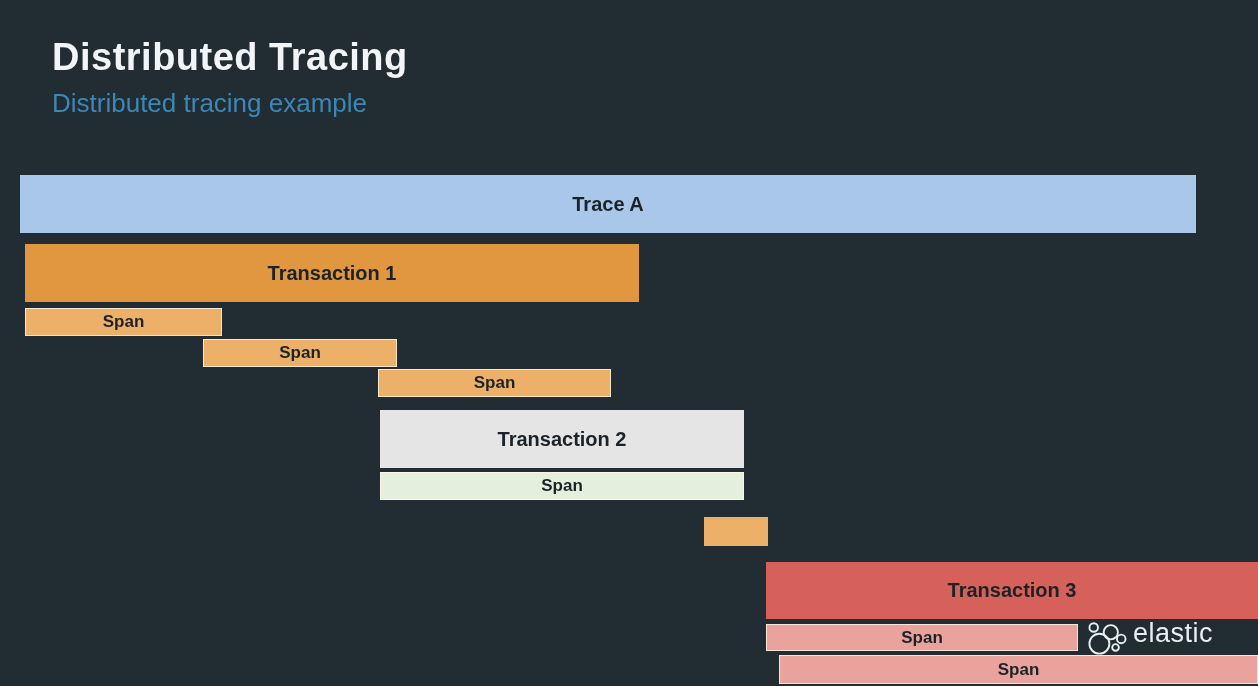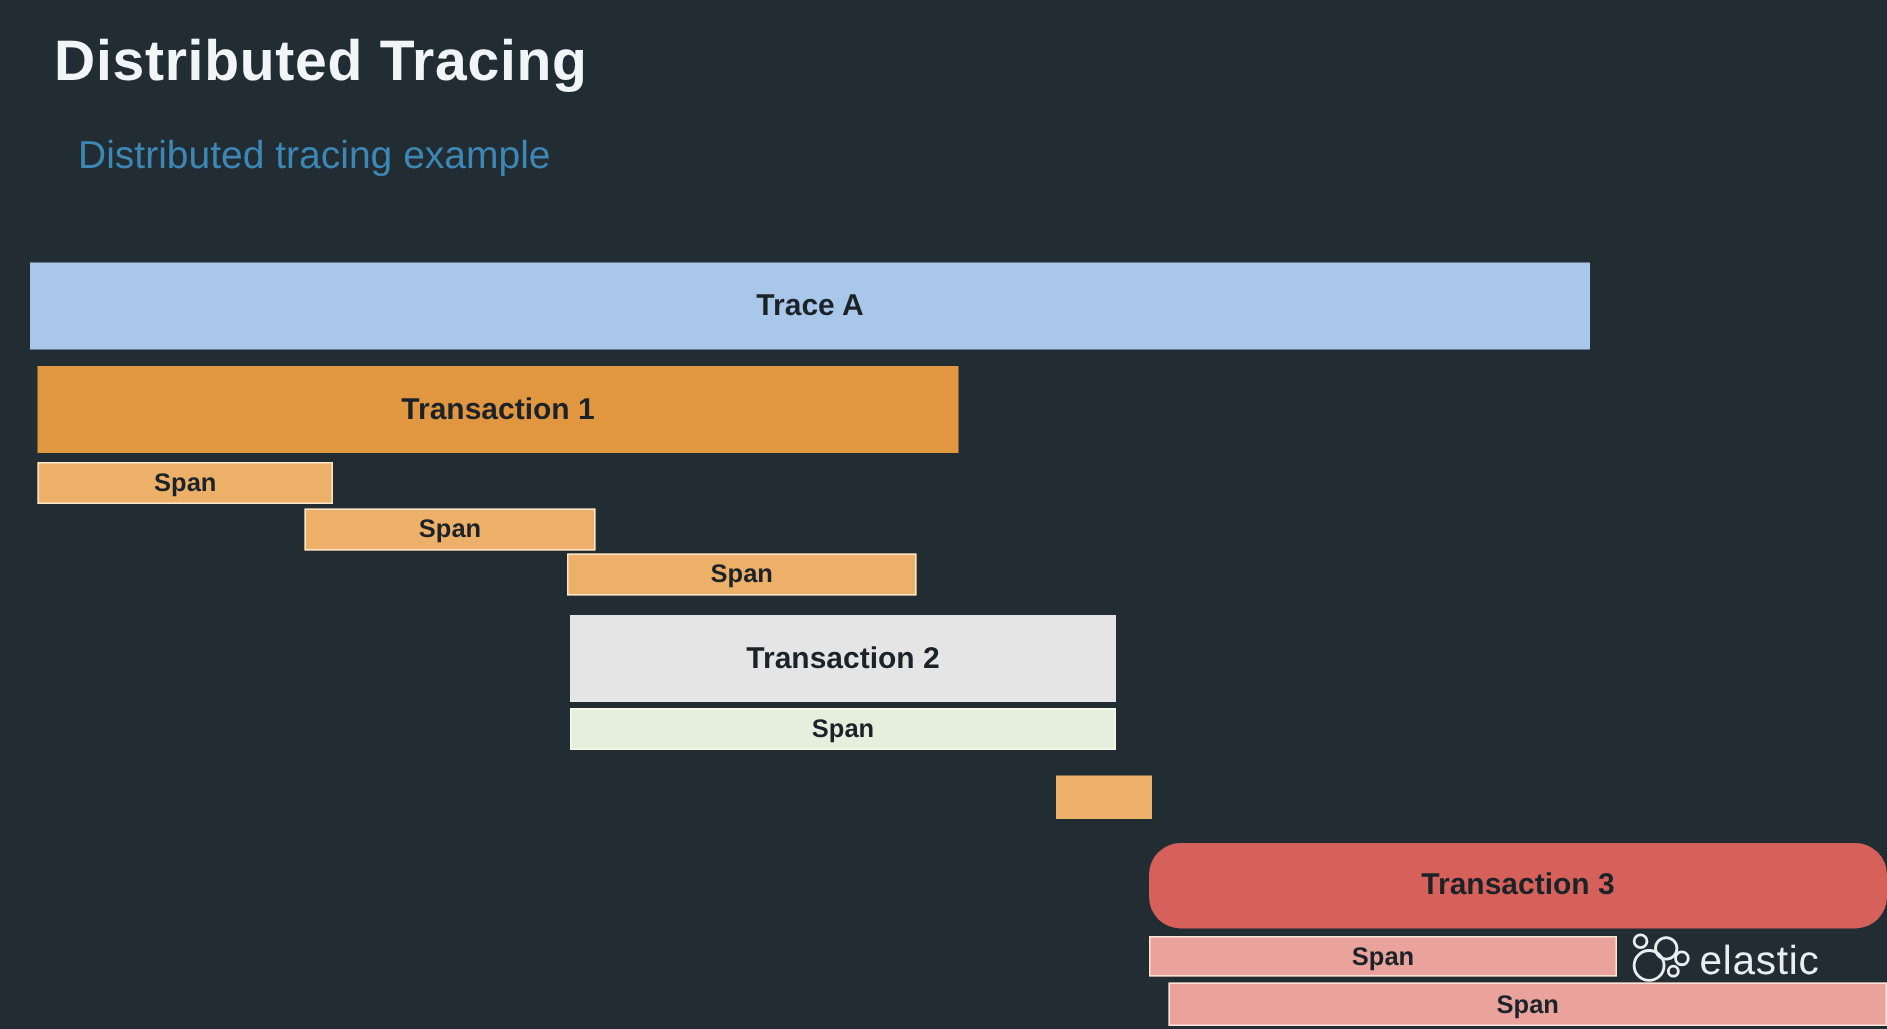--- a/index.html
+++ b/index.html
@@ -11,21 +11,21 @@
     height: 686px;
     position: relative;
     overflow: hidden;
     background: var(--background, #222c33);
     font-family: "Liberation Sans", "DejaVu Sans", sans-serif;
   }
   .slide-title {
     position: absolute;
     left: 36px;
     top: 20px;
-    margin: 0;
+    margin: 16px;
     font-size: 38px;
     font-weight: 700;
     letter-spacing: 0.5px;
     color: var(--title, #f2f5f7);
   }
   .slide-subtitle {
     position: absolute;
     left: 52px;
     top: 88px;
     font-size: 26px;
@@ -48,42 +48,42 @@
   }
   .bar.bordered {
     border: 1px solid rgba(255, 250, 235, 0.75);
   }
   .logo {
     position: absolute;
     left: 1086px;
     top: 618px;
     height: 38px;
     display: flex;
-    align-items: flex-end;
+    align-items: flex-start;
     gap: 5px;
   }
   .logo svg {
     display: block;
   }
   .logo-text {
     font-size: 27px;
     font-weight: 400;
     letter-spacing: 0.5px;
     color: #e9eef1;
   }
 </style>
 </head>
 <body>
 
 <main>
   <h1 class="slide-title">Distributed Tracing</h1>
   <div class="slide-subtitle">Distributed tracing example</div>
 
   <div id="diagram">
-      <div class="bar" style="left: 20px; top: 175px; width: 1040px; height: 58px; background: rgb(169, 199, 233); font-size: 20px;">
+      <div class="bar" style="left: 20px; top: 175px; width: 1176px; height: 58px; background: rgb(169, 199, 233); font-size: 20px;">
         <span>Trace A</span>
       </div>
       <div class="bar" style="left: 25px; top: 244px; width: 614px; height: 58px; background: rgb(224, 151, 63); font-size: 20px;">
         <span>Transaction 1</span>
       </div>
       <div class="bar bordered" style="left: 25px; top: 308px; width: 197px; height: 28px; background: rgb(237, 176, 105); font-size: 17px;">
         <span>Span</span>
       </div>
       <div class="bar bordered" style="left: 203px; top: 339px; width: 194px; height: 28px; background: rgb(237, 176, 105); font-size: 17px;">
         <span>Span</span>
@@ -91,21 +91,21 @@
       <div class="bar bordered" style="left: 378px; top: 369px; width: 233px; height: 28px; background: rgb(237, 176, 105); font-size: 17px;">
         <span>Span</span>
       </div>
       <div class="bar" style="left: 380px; top: 410px; width: 364px; height: 58px; background: #e5e5e5; font-size: 20px;">
         <span>Transaction 2</span>
       </div>
       <div class="bar bordered" style="left: 380px; top: 472px; width: 364px; height: 28px; background: rgb(228, 240, 221); font-size: 17px;">
         <span>Span</span>
       </div>
       <div class="bar" style="left: 704px; top: 517px; width: 64px; height: 29px; background: rgb(237, 176, 105); font-size: 17px;"></div>
-      <div class="bar" style="left: 766px; top: 562px; width: 492px; height: 57px; background: rgb(214, 97, 91); font-size: 20px; border-radius: 21px;">
+      <div class="bar" style="left: 766px; top: 562px; width: 492px; height: 57px; background: rgb(214, 97, 91); font-size: 20px;">
         <span>Transaction 3</span>
       </div>
       <div class="bar bordered" style="left: 766px; top: 624px; width: 312px; height: 27px; background: rgb(233, 163, 156); font-size: 17px;">
         <span>Span</span>
       </div>
       <div class="bar bordered" style="left: 779px; top: 655px; width: 479px; height: 29px; background: rgb(233, 163, 156); font-size: 17px;">
         <span>Span</span>
       </div>
     </div>
 

